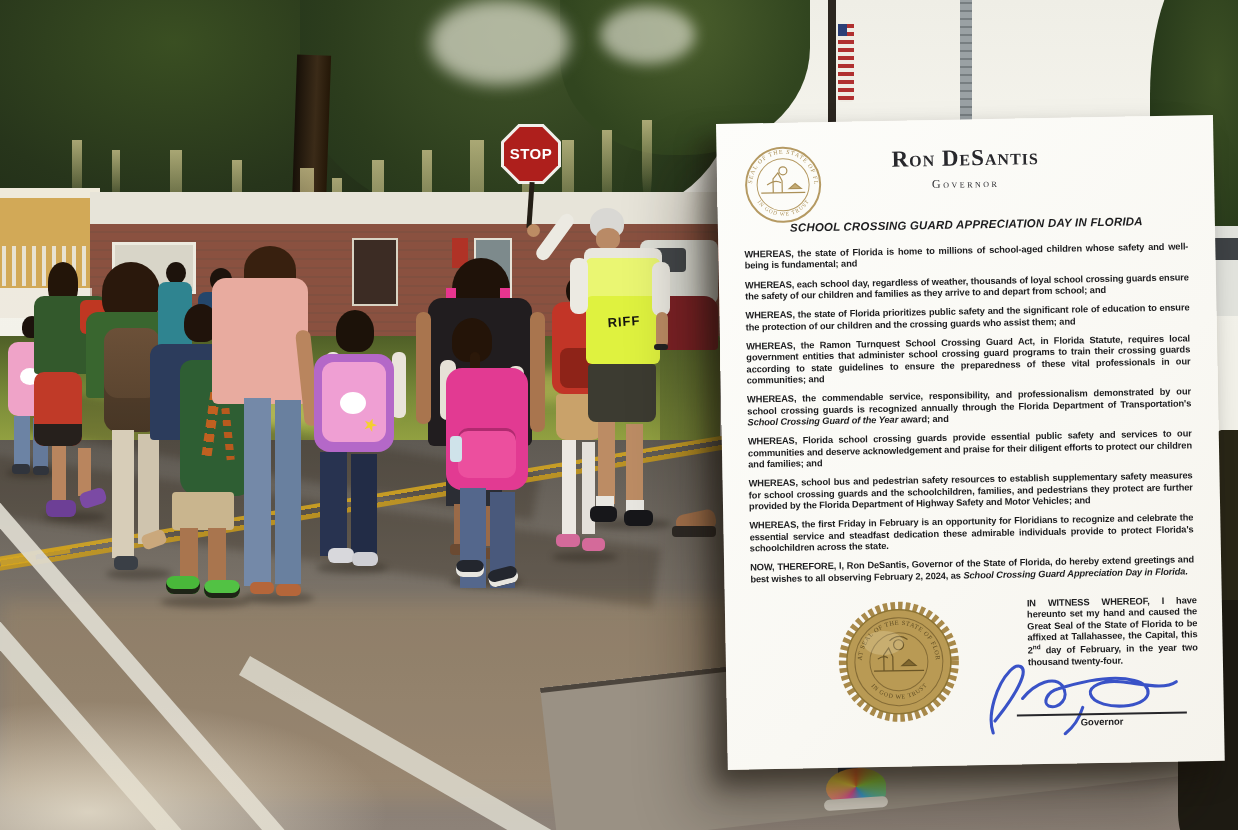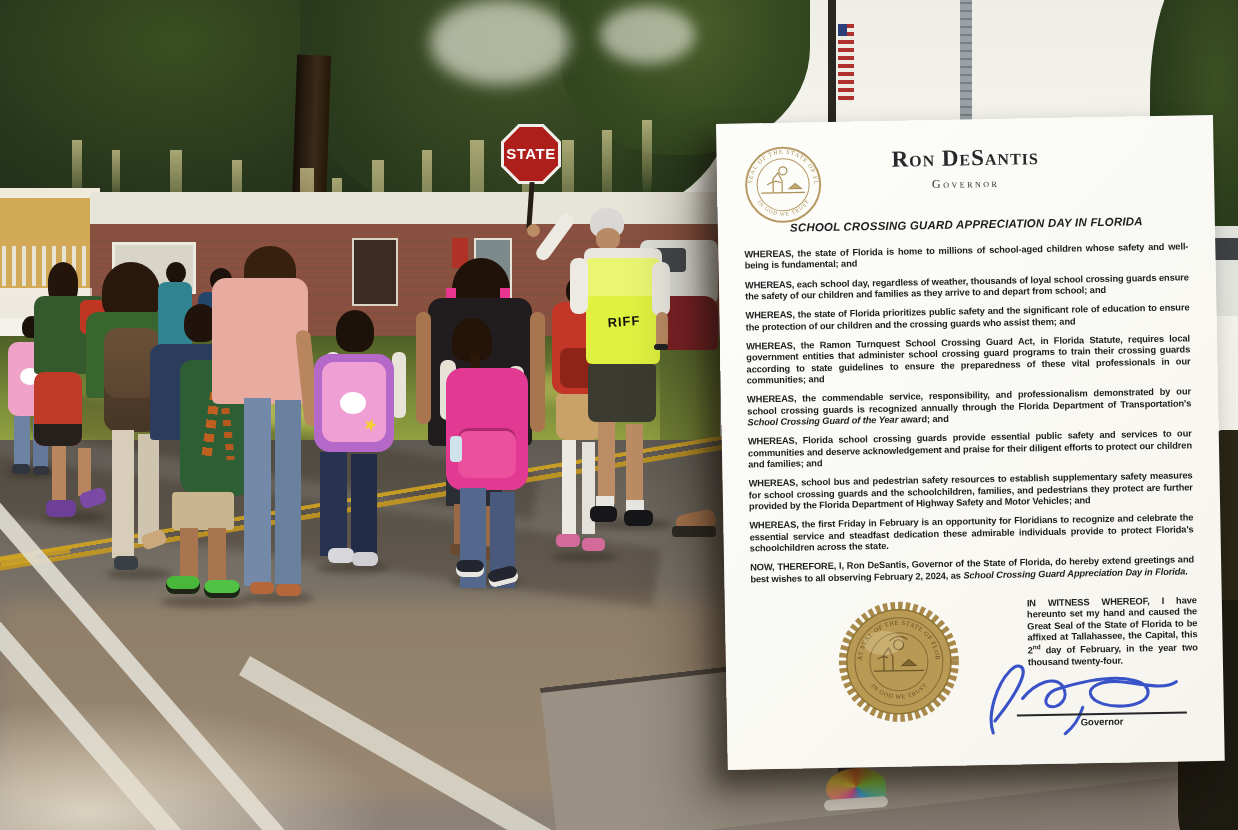--- a/index.html
+++ b/index.html
@@ -203,21 +203,21 @@
   <div class="abs" style="left:552px;top:302px;width:56px;height:92px;background:#c23527;border-radius:12px;"></div>
   <div class="abs" style="left:560px;top:348px;width:40px;height:40px;background:#8e2318;border-radius:8px;"></div>
   <div class="abs" style="left:556px;top:394px;width:46px;height:46px;background:#c9a26a;border-radius:4px 4px 10px 10px;"></div>
   <div class="abs" style="left:562px;top:440px;width:14px;height:96px;background:#ece8e2;"></div>
   <div class="abs" style="left:582px;top:442px;width:13px;height:92px;background:#e4e0da;"></div>
   <div class="abs" style="left:556px;top:534px;width:24px;height:13px;background:#d46a9a;border-radius:5px;"></div>
   <div class="abs" style="left:582px;top:538px;width:23px;height:13px;background:#d46a9a;border-radius:5px;"></div>
 
   <div class="abs oct" style="left:501px;top:124px;width:60px;height:60px;background:#f2f0ec;"></div>
   <div class="abs oct" style="left:504px;top:127px;width:54px;height:54px;background:#ae1f1c;color:#fff;font-weight:bold;font-size:15px;letter-spacing:.5px;text-align:center;line-height:54px;">
-    <span>STATE</span>
+    <span>STOP</span>
   </div>
   <div class="abs" style="left:528px;top:182px;width:5px;height:46px;background:#241e16;transform:rotate(4deg);"></div>
   <div class="abs" style="left:527px;top:224px;width:13px;height:13px;background:#bc8c64;border-radius:50%;"></div>
   <div class="abs" style="left:548px;top:210px;width:14px;height:54px;background:#eceae2;border-radius:7px;transform:rotate(36deg);"></div>
   <div class="abs" style="left:590px;top:208px;width:34px;height:30px;background:#d9d8d4;border-radius:50% 50% 40% 40%;"></div>
   <div class="abs" style="left:596px;top:228px;width:24px;height:22px;background:#b98a66;border-radius:45%;"></div>
   <div class="abs" style="left:584px;top:248px;width:78px;height:26px;background:#e9e7df;border-radius:8px 8px 0 0;"></div>
   <div class="abs" style="left:586px;top:258px;width:74px;height:106px;background:#dff23f;border-radius:6px;box-shadow:inset 0 38px 0 rgba(255,255,210,.35);"></div>
   <div class="abs" style="left:592px;top:314px;width:64px;text-align:center;font-size:13px;font-weight:bold;color:#15150f;letter-spacing:1px;transform:rotate(-4deg);">
     <span>RIFF</span>

